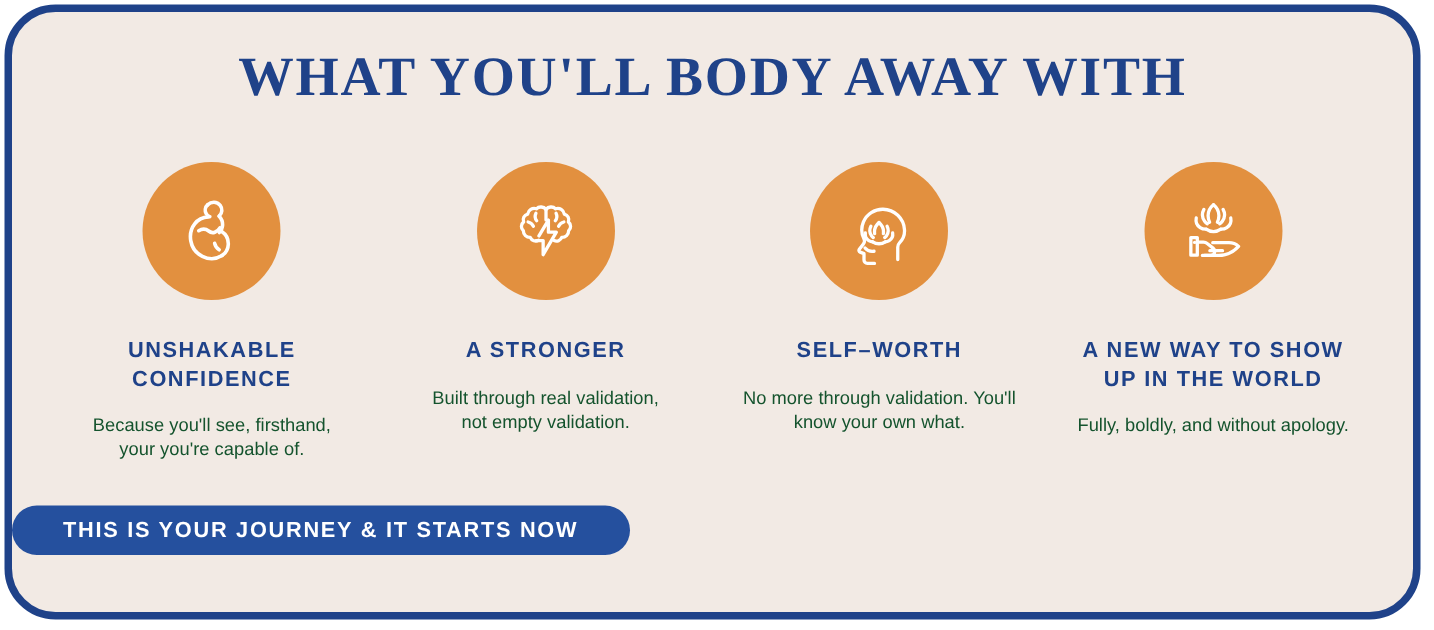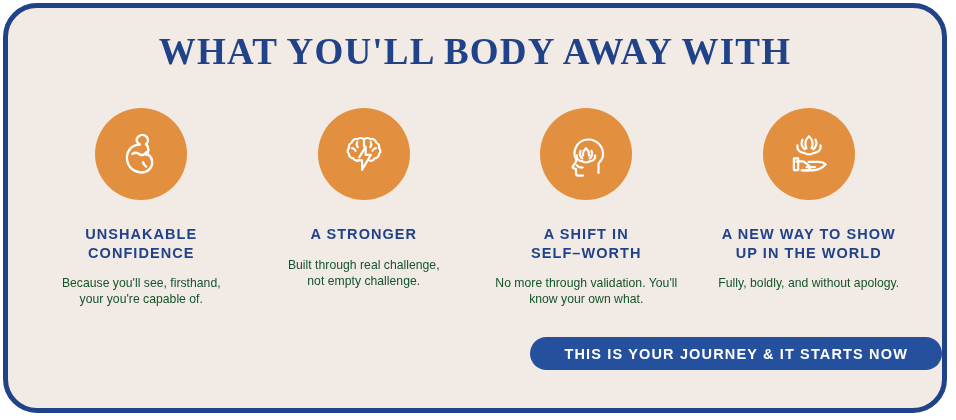--- a/index.html
+++ b/index.html
@@ -96,21 +96,21 @@
     color: #14532d;
     max-width: 205px;
   }
 
   #cta-wrap {
     position: absolute;
     left: 0;
     right: 0;
     bottom: 38px;
     display: flex;
-    justify-content: flex-end;
+    justify-content: flex-start;
     margin-top: 46px;
   }
   #cta-button {
     background: #25509E;
     color: #ffffff;
     border: none;
     border-radius: 999px;
     height: 33px;
     padding: 0 34px;
     font-family: "Liberation Sans", sans-serif;
@@ -166,41 +166,40 @@
           <path d="M16.1 22c1.5.4 2.8 1.4 3.5 2.8"></path>
           <path d="M39.9 22c-1.5.4-2.8 1.4-3.5 2.8"></path>
           <path d="M28 13.8v6.8"></path>
           <path d="M23.3 31.3l6.3-10.6v8.1h5.3l-8.8 15v-9.4h-4.8"></path>
         </svg>
       </div>
       <div class="feature-title">
         <div>A STRONGER</div>
       </div>
       <div class="feature-desc">
-        <div>Built through real challenge,</div>
-        <div>not empty challenge.</div>
+        <div>Built through real validation,</div>
+        <div>not empty validation.</div>
       </div>
     </div>
 
     <div class="feature">
       <div class="icon-circle">
         <svg width="56" height="56" viewBox="0 0 56 56" fill="none" stroke="#FFFFFF" stroke-width="2.2" stroke-linecap="round" stroke-linejoin="round">
           <path d="M40.5 47V38.8c0-1.2.5-2.3 1.3-3.1 2.2-2.2 3.4-5.3 3.2-8.5-.4-7.6-6.7-13.6-14.3-13.7-5.7-.1-10.9 3.3-13.1 8.5-1.5 3.6-1.4 7.6.3 11 .6 1.2.5 2.6-.3 3.6l-2.7 3.6c-.5.7-.3 1.6.5 1.9l2.6 1v4.3c0 1.2 1 2.2 2.2 2.2h4.8"></path>
           <path d="M24.7 41.5c-2.4.4-4.6-.5-6-2.2"></path>
           <path d="M28 22.4c1.9 1.5 3 3.8 3 6.2 0 .4 0 .7-.1 1.1"></path>
           <path d="M28 22.4c-1.9 1.5-3 3.8-3 6.2 0 .4 0 .7.1 1.1"></path>
           <path d="M22.6 24.8c-1.1 2.1-.9 4.6.5 6.5.3.4.7.8 1.1 1.1"></path>
           <path d="M33.4 24.8c1.1 2.1.9 4.6-.5 6.5-.3.4-.7.8-1.1 1.1"></path>
           <path d="M18.9 29.3c-.3 2 .6 4 2.3 5.1.8.5 1.7.8 2.6.8"></path>
           <path d="M37.1 29.3c.3 2-.6 4-2.3 5.1-.8.5-1.7.8-2.6.8"></path>
           <path d="M23.8 35.2c1.3.9 2.8 1.3 4.2 1.3s2.9-.4 4.2-1.3"></path>
         </svg>
       </div>
       <div class="feature-title">
-        <div>A SHIFT IN</div>
         <div>SELF–WORTH</div>
       </div>
       <div class="feature-desc">
         <div>No more through validation. You'll</div>
         <div>know your own what.</div>
       </div>
     </div>
 
     <div class="feature">
       <div class="icon-circle">

